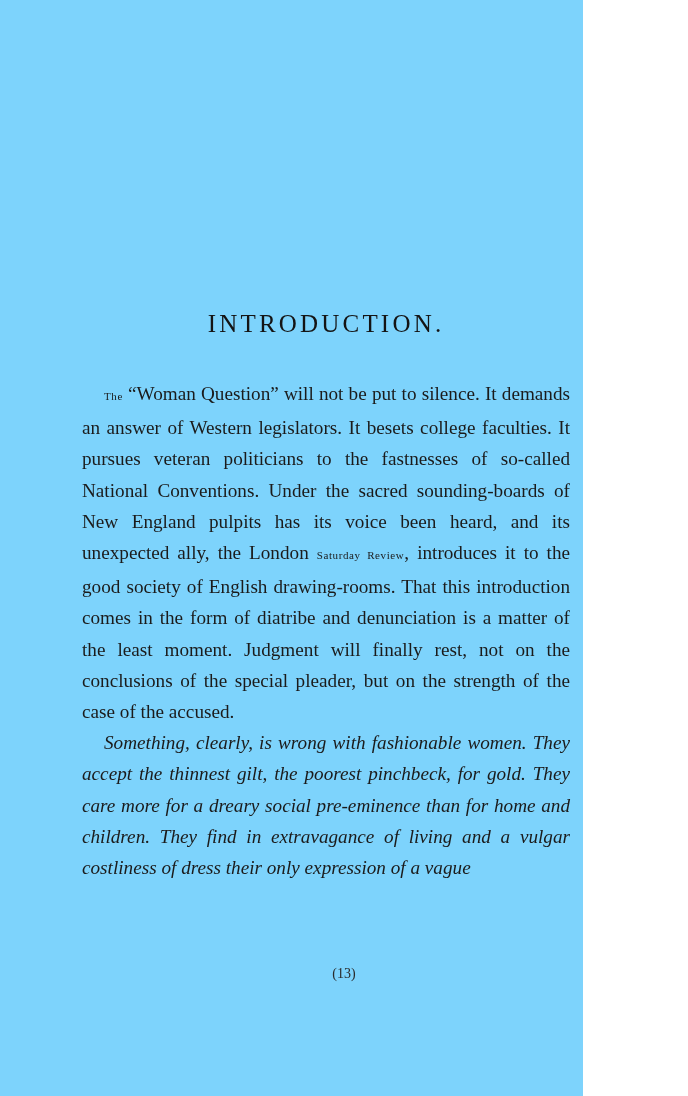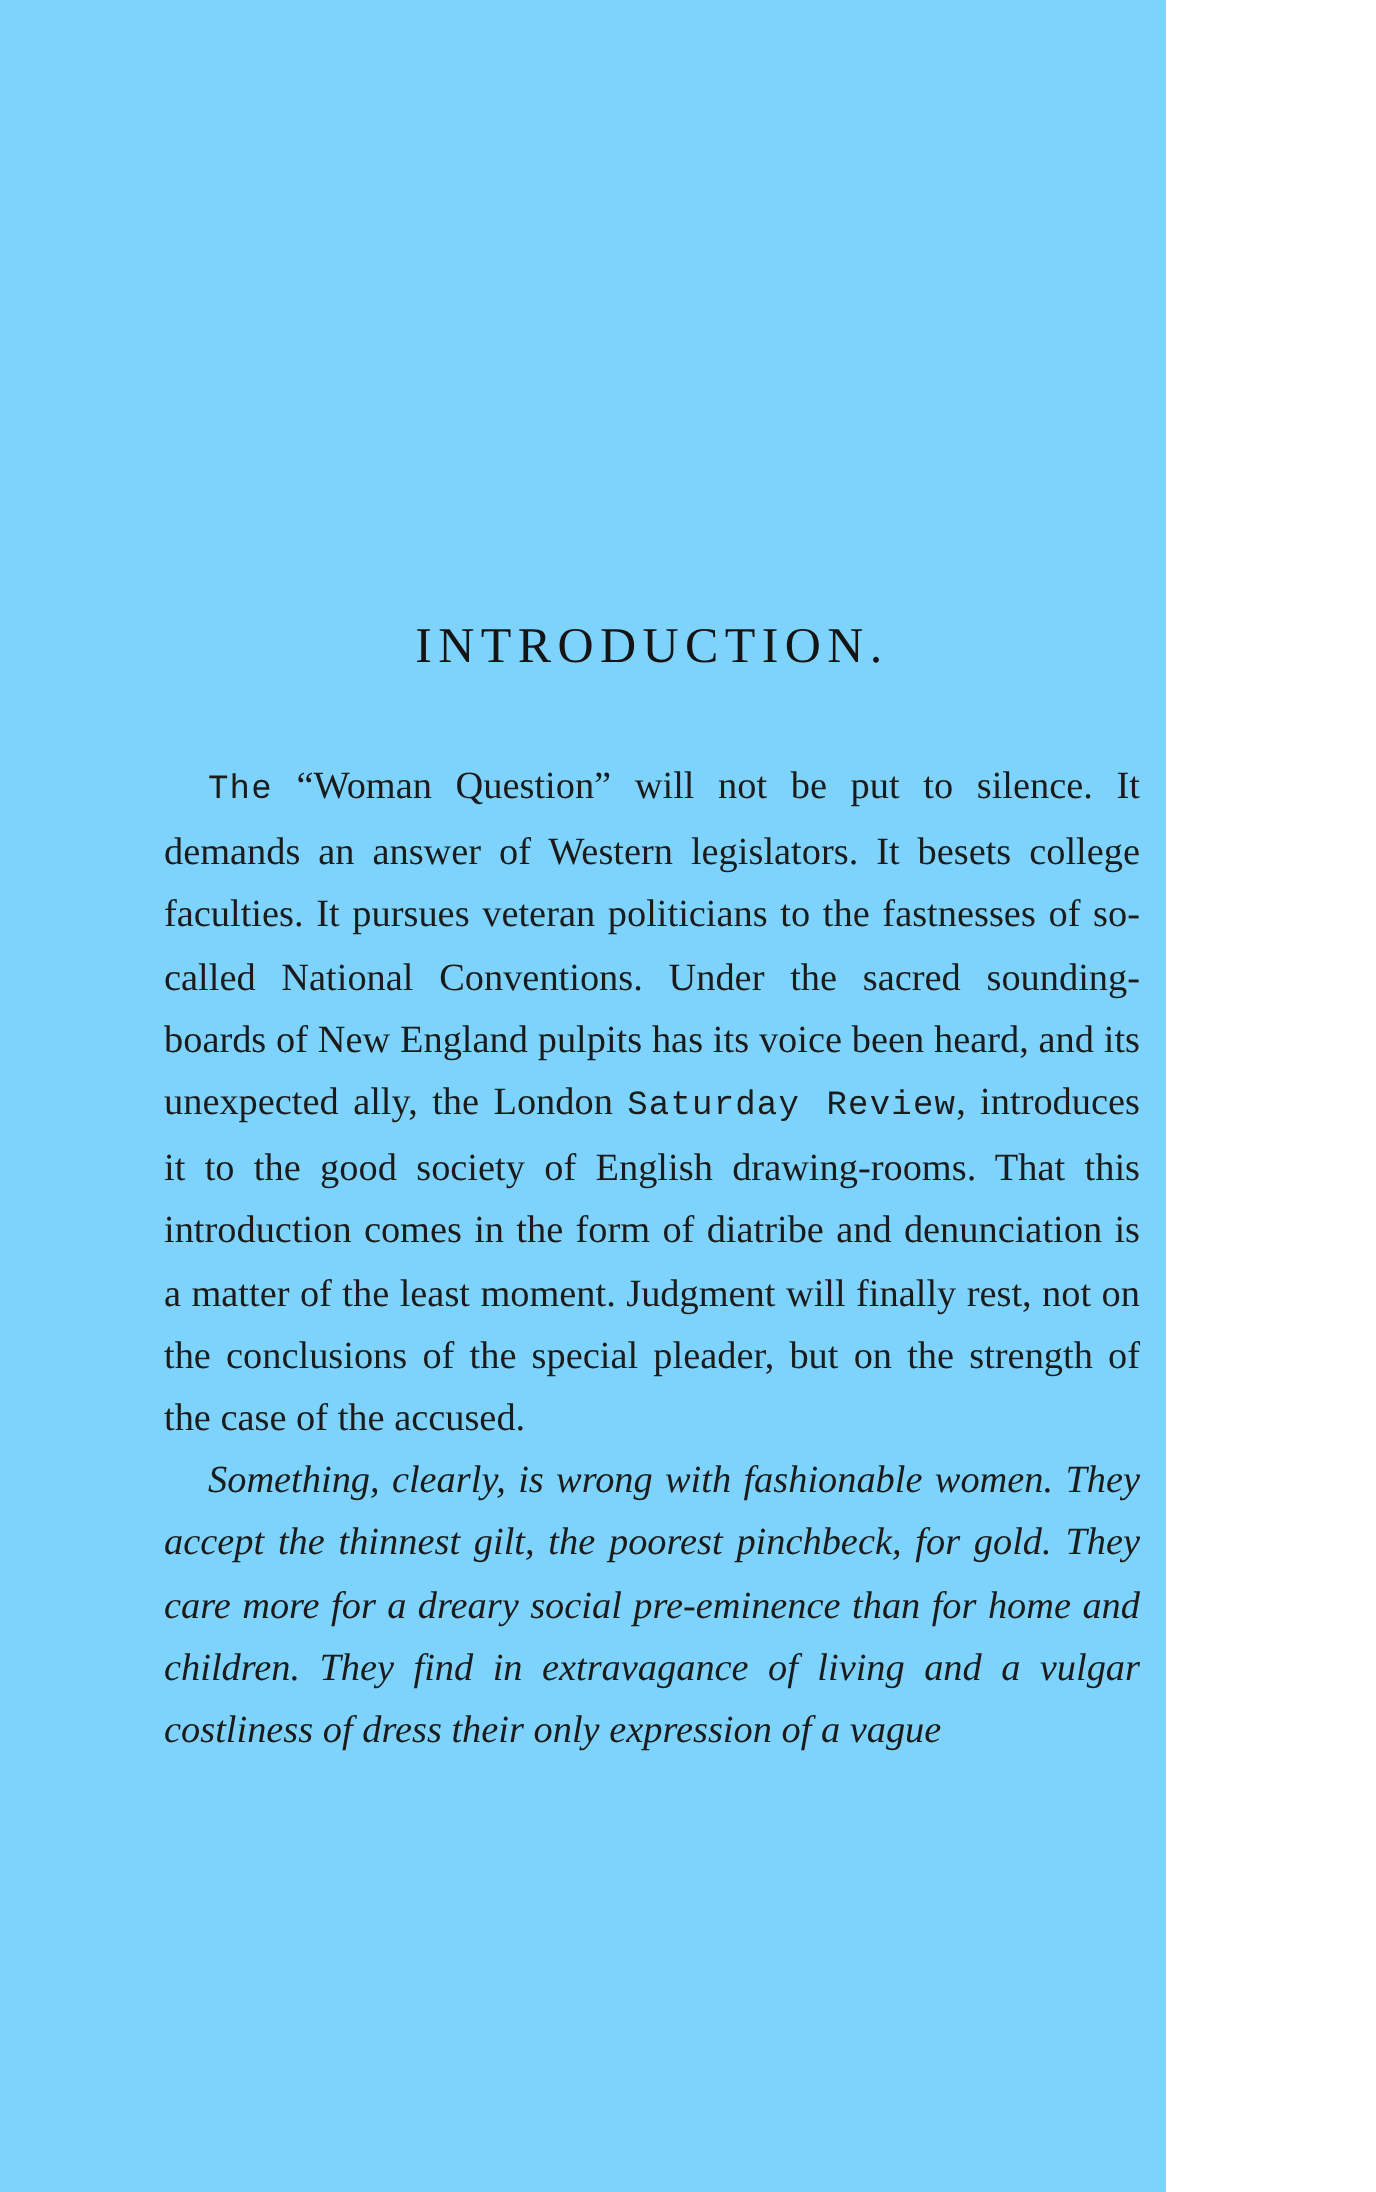--- a/index.html
+++ b/index.html
@@ -44,23 +44,22 @@
     line-height: 31.2px;
     text-align: justify;
     text-indent: 22px;
     color: #1b1b1b;
   }
   .para + .para {
     margin-top: 0px;
     font-style: italic;
   }
   .sc-word {
-    font-size: 17px;
+    font-size: 11px;
     letter-spacing: 0.6px;
-    font-family: Liberation Mono, monospace;
   }
   .folio {
     position: absolute;
     left: 0;
     top: 966px;
     width: 688px;
     text-align: center;
     font-size: 14px;
     color: #2a2a2a;
     font-family: "Liberation Serif", serif;
@@ -74,14 +73,15 @@
   <div class="content">
 
     <h1 class="chapter-title">INTRODUCTION.</h1>
 
     <p class="para"><span class="sc-word">The</span><span> “Woman Question” will not be put to silence. It demands an answer of Western legislators. It besets college faculties. It pursues veteran politicians to the fastnesses of so-called National Conventions. Under the sacred sounding-boards of New England pulpits has its voice been heard, and its unexpected ally, the London </span><span class="sc-word">Saturday Review</span><span>, introduces it to the good society of English drawing-rooms. That this introduction comes in the form of diatribe and denunciation is a matter of the least moment. Judgment will finally rest, not on the conclusions of the special pleader, but on the strength of the case of the accused.</span></p>
 
     <p class="para">Something, clearly, is wrong with fashionable women. They accept the thinnest gilt, the poorest pinchbeck, for gold. They care more for a dreary social pre-eminence than for home and children. They find in extravagance of living and a vulgar costliness of dress their only expression of a vague</p>
 
   </div>
 
+  <div class="folio">(13)</div>
 
 </div>
 
 </body></html>

